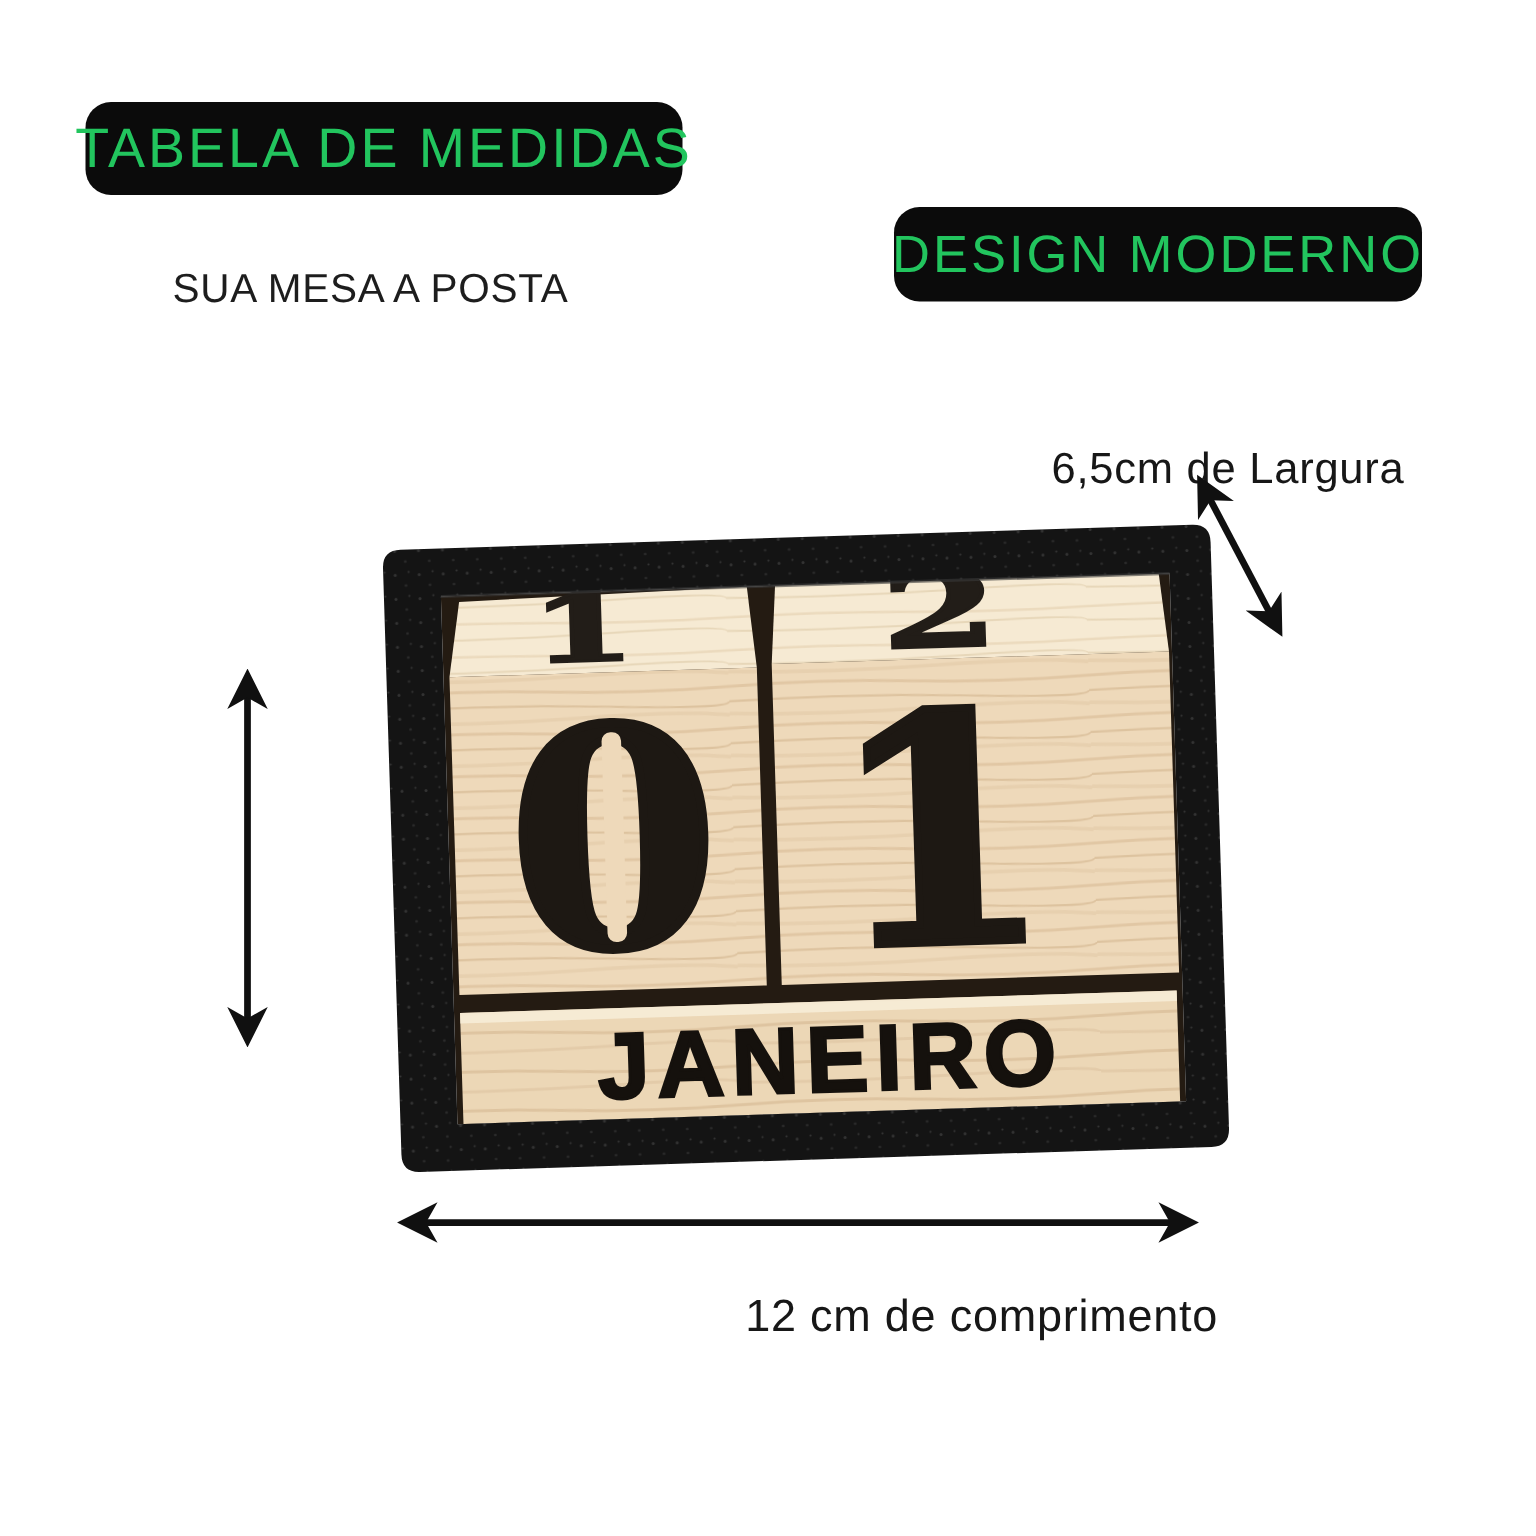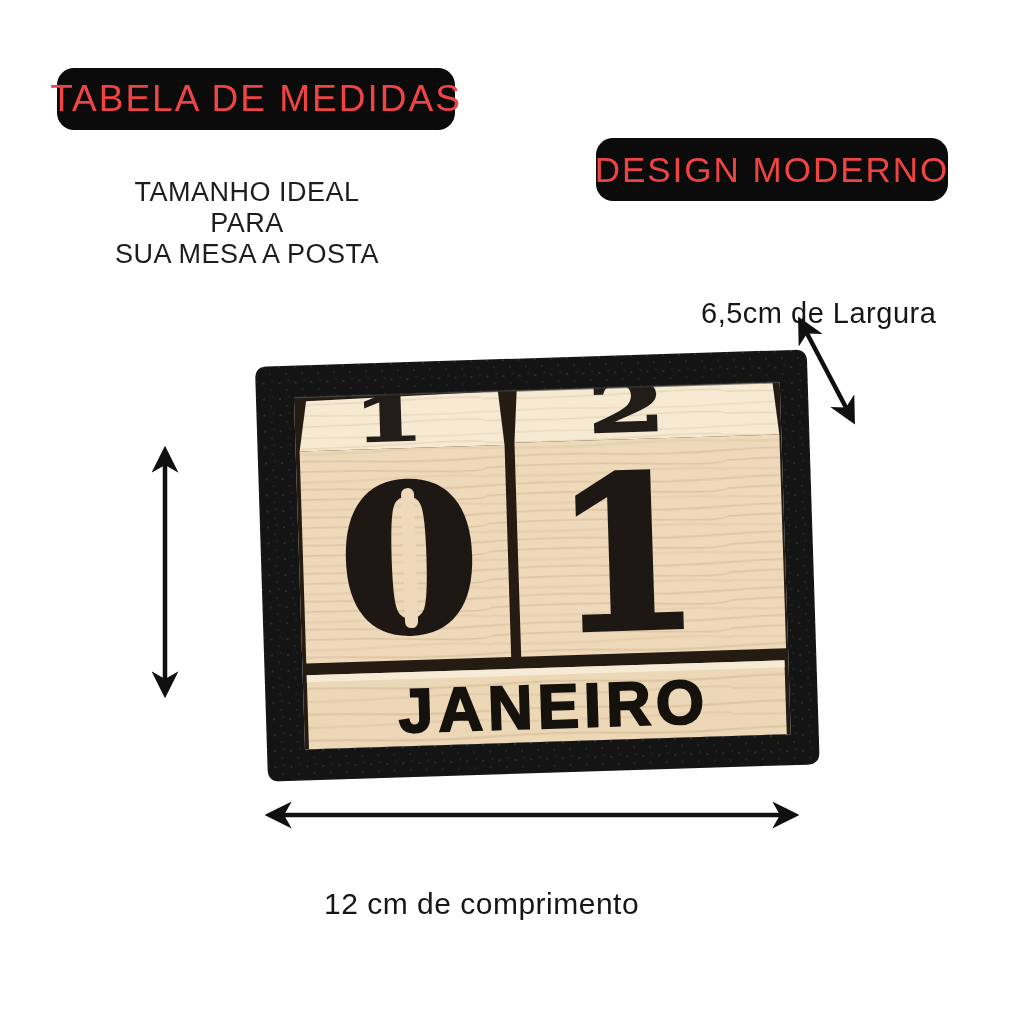--- a/index.html
+++ b/index.html
@@ -2,51 +2,50 @@
 <html><head>
 <meta charset="utf-8">
 <style>
   html,body{margin:0;padding:0;background:#ffffff;}
   #canvas{
     position:relative;width:1024px;height:1024px;background:#ffffff;
     font-family:"Liberation Sans",sans-serif;overflow:hidden;color:#1c1c1c;
   }
   .abs{position:absolute;}
   .pill{
-    background:#0b0b0b;color:#ef4444;border-radius:17px;
+    background:#0b0b0b;color:#22c55e;border-radius:17px;
     display:flex;align-items:center;justify-content:center;
     letter-spacing:2px;font-weight:400;white-space:nowrap;
   }
   #badge-size{left:57px;top:68px;width:398px;height:62px;font-size:37px;}
   #badge-design{left:596px;top:138px;width:352px;height:63px;font-size:35px;}
   #subtitle{
     left:96px;top:177px;width:302px;text-align:center;
     font-size:27px;line-height:31px;color:#1d1d1d;letter-spacing:.5px;
   }
   .dim-label{font-size:29px;color:#171717;letter-spacing:.5px;white-space:nowrap;}
   #label-width{left:701px;top:281px;margin-top:16px;}
   #label-height{left:46px;top:397px;}
-  #label-length{left:324px;top:861px;width:500px;text-align:left;font-size:30px;margin-top:26px;}
+  #label-length{left:312px;top:861px;width:500px;text-align:right;font-size:30px;}
   #arrow-layer{left:0;top:0;width:1024px;height:1024px;pointer-events:none;}
   #calendar{
     left:250px;top:338px;width:580px;height:452px;
     transform:rotate(-1.8deg);transform-origin:50% 55%;
   }
 </style>
 </head>
 <body>
 
 <div id="canvas">
 
   <div class="abs pill" id="badge-size">TABELA DE MEDIDAS</div>
 
   <div class="abs pill" id="badge-design">DESIGN MODERNO</div>
 
   <div class="abs" id="subtitle">
-    <div>TAMANHO IDEAL PARA</div>
     <div>SUA MESA A POSTA</div>
   </div>
 
   <div class="abs dim-label" id="label-width">6,5cm de Largura</div>
 
 
   <div class="abs dim-label" id="label-length">12 cm de comprimento</div>
 
   <svg class="abs" id="arrow-layer" viewBox="0 0 1024 1024" xmlns="http://www.w3.org/2000/svg">
     <defs>

